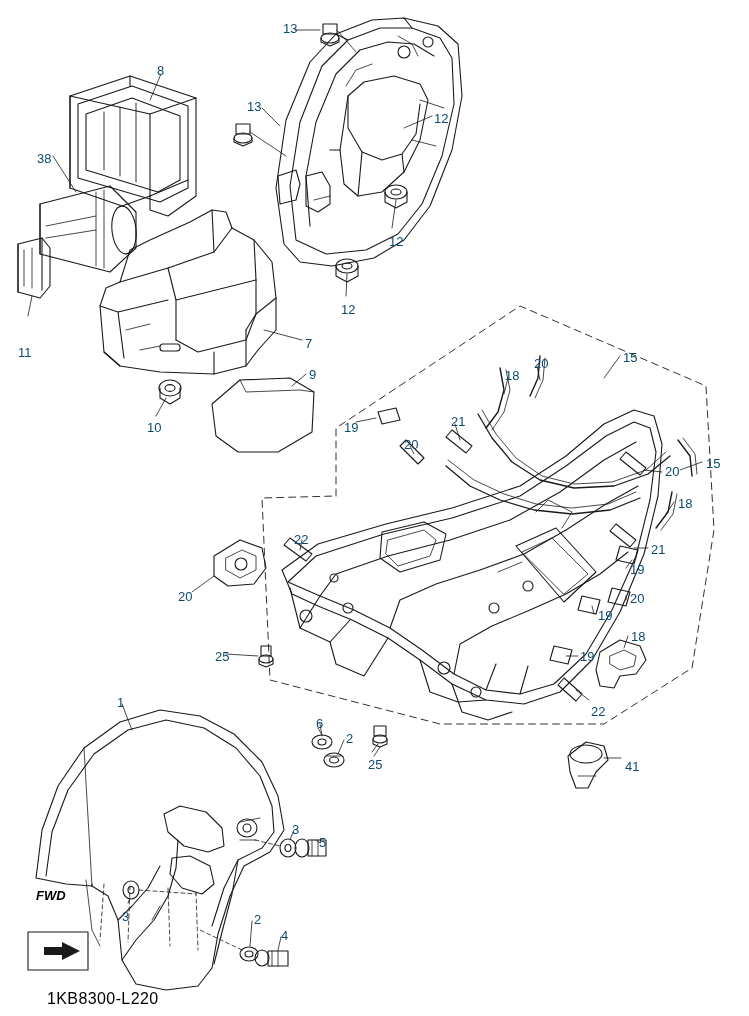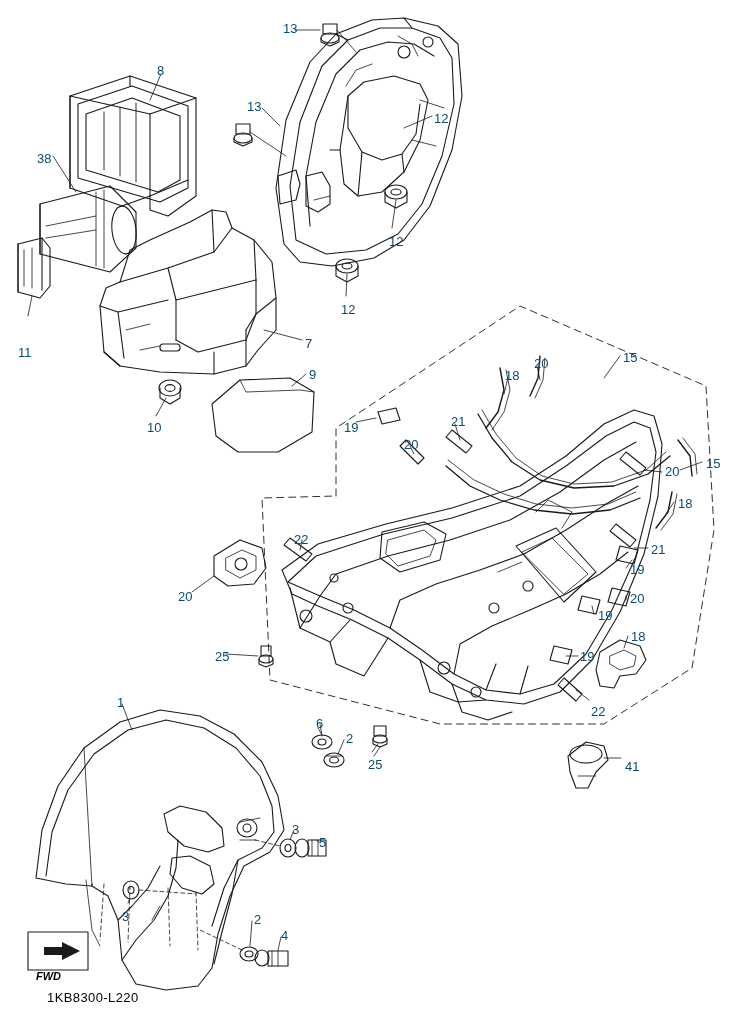--- a/index.html
+++ b/index.html
@@ -28,30 +28,30 @@
     font-size: 13px;
     color: #0c4a6e;
     white-space: nowrap;
     line-height: 1;
   }
   .partcode {
     position: absolute;
     left: 47px;
     top: 990px;
     font-family: "Liberation Sans", sans-serif;
-    font-size: 13px;
+    font-size: 16px;
     letter-spacing: 0.4px;
     color: #000;
   }
   .fwd-label {
     position: absolute;
     left: 36px;
-    top: 970px;
+    top: 888px;
     font-family: "Liberation Sans", sans-serif;
-    font-size: 11px;
+    font-size: 13px;
     font-weight: bold;
     font-style: italic;
     color: #000;
   }
 </style>
 </head>
 <body>
 
 <div id="sheet">
 

